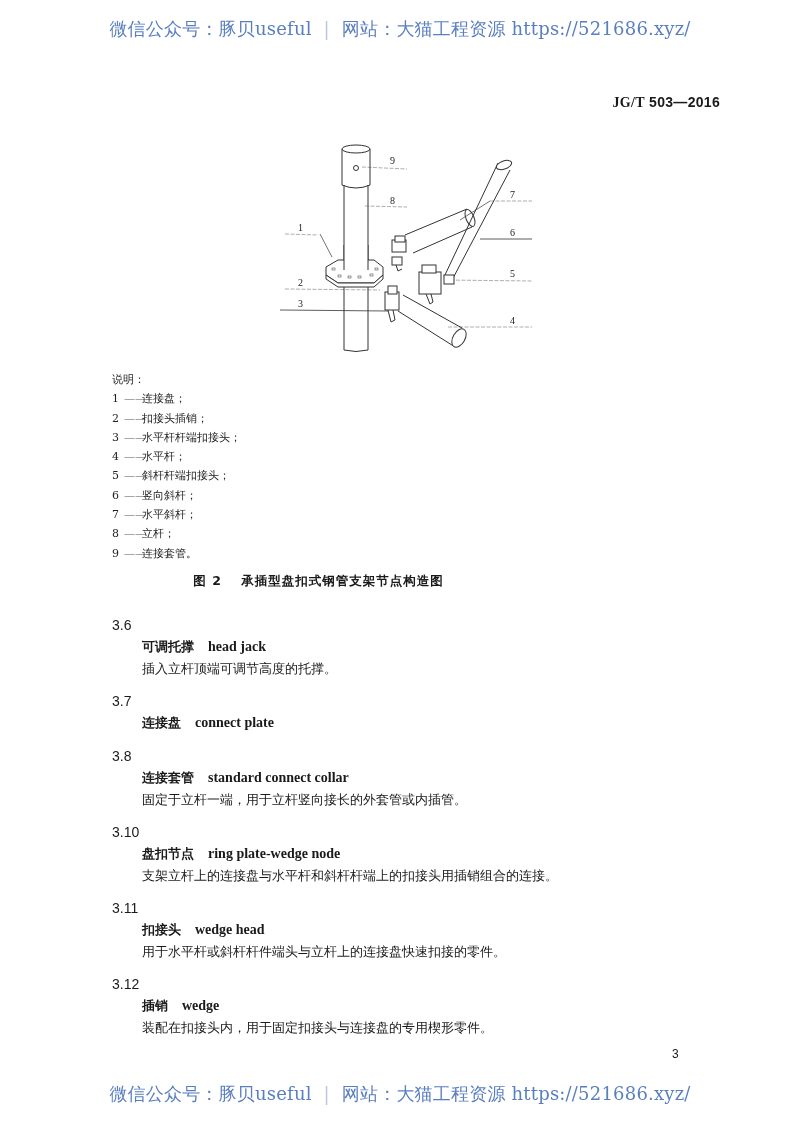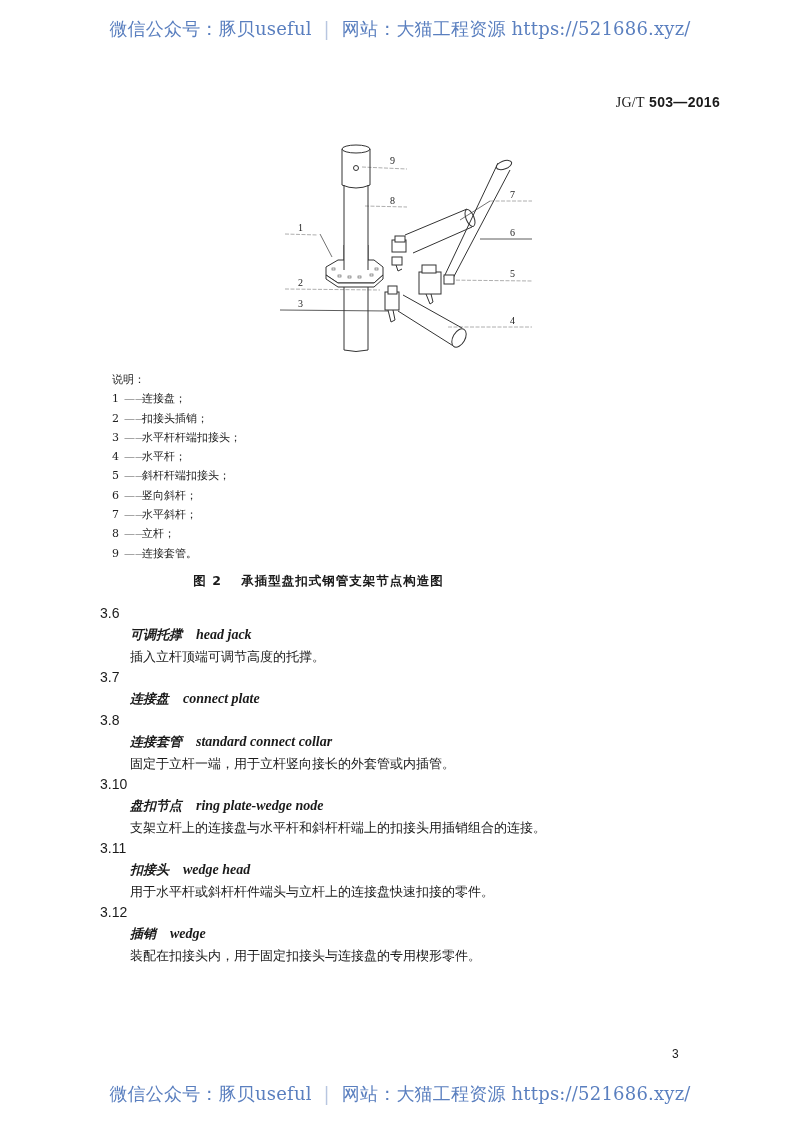--- a/index.html
+++ b/index.html
@@ -6,36 +6,36 @@
     body { width: 800px; height: 1131px; position: relative; overflow: hidden;
            font-family: "DejaVu Serif", "Liberation Serif", serif; color: #1a1a1a; }
     .watermark { position: absolute; left: 0; width: 800px; text-align: center;
                  font-size: 18px; color: #5a7fbf; letter-spacing: 0.2px;
                  font-family: "DejaVu Serif", serif; }
     .watermark .sep { color: #b8c6e0; margin: 0 6px; }
     .wm-top { top: 17px; }
     .wm-bottom { top: 1082px; }
     .std-code { position: absolute; top: 94px; right: 80px; font-size: 14px; font-weight: bold;
                 font-family: "Liberation Sans", sans-serif; letter-spacing: 0.3px; }
-    .std-code .jg { font-family: "Liberation Serif", serif; font-weight: normal; }
+    .std-code .jg { font-family: "Liberation Serif", serif; font-weight: bold; }
     .figure { position: absolute; left: 270px; top: 135px; width: 280px; height: 230px; }
     .figure svg { width: 280px; height: 230px; }
     .legend { position: absolute; left: 112px; top: 370px; font-size: 11px; line-height: 19.3px;
               font-family: "DejaVu Serif", serif; color: #222; }
     .legend-row { display: flex; white-space: nowrap; }
     .legend-num { width: 12px; display: inline-block; }
     .legend-dash { width: 18px; display: inline-block; color: #888; }
     .caption { position: absolute; top: 573px; left: 0; width: 637px; text-align: center;
                font-size: 12.5px; font-weight: bold; font-family: "DejaVu Sans", sans-serif; letter-spacing: 1px; }
     .caption .fig-no { margin-right: 14px; }
     .terms { position: absolute; left: 100px; top: 603px; width: 620px; }
-    .term { margin: 0; }
+    .term { margin: 12px; }
     .term-no { font-family: "Liberation Sans", sans-serif; font-size: 14px; height: 21px; line-height: 21px; }
     .term-title { margin-left: 30px; font-size: 13px; font-weight: bold; height: 22px; line-height: 22px;
-                  font-family: "DejaVu Sans", sans-serif; font-style: italic; }
+                  font-family: "DejaVu Sans", sans-serif; }
     .term-title .en { font-family: "Liberation Serif", serif; font-weight: bold; font-size: 14px; margin-left: 14px; }
     .term-def { margin-left: 30px; font-size: 13px; height: 21px; line-height: 21px; font-family: "DejaVu Serif", serif; }
     .page-no { position: absolute; top: 1047px; left: 672px; font-size: 12px; font-family: "Liberation Sans", sans-serif; }
   </style>
 </head>
 <body>
 
 <div class="watermark wm-top">
   <span>微信公众号：豚贝useful</span>
   <span class="sep">|</span>

